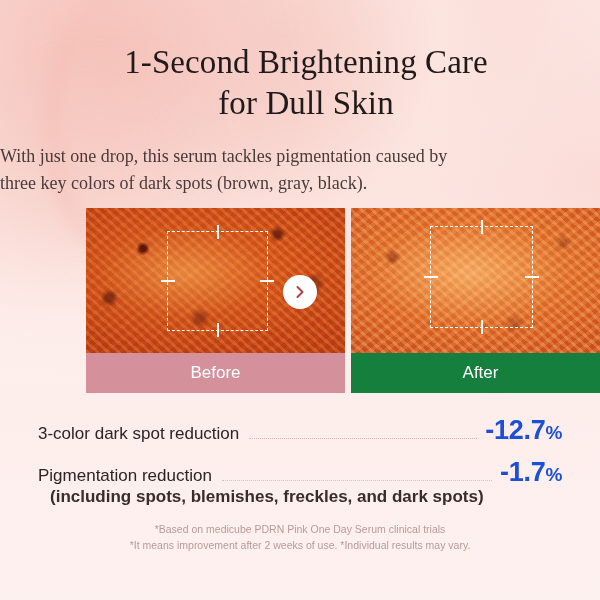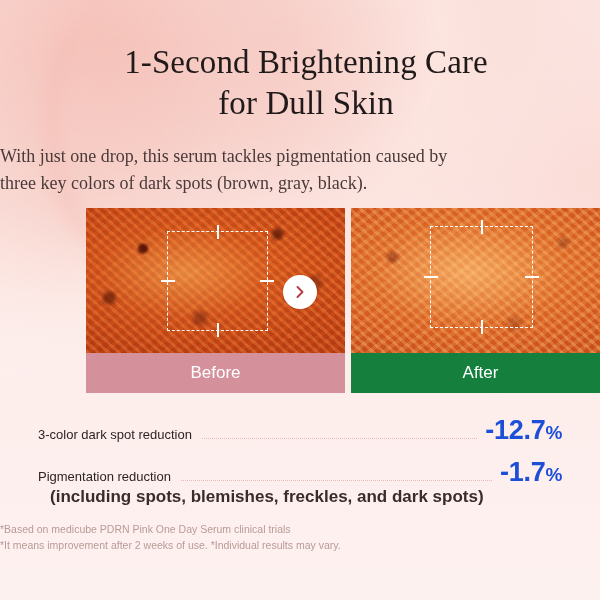--- a/index.html
+++ b/index.html
@@ -201,21 +201,21 @@
     right: 38px;
     top: 415px;
   }
   .result-row {
     position: relative;
     display: flex;
     align-items: baseline;
     height: 34px;
   }
   .result-label {
-    font-size: 13px;
+    font-size: 17px;
     color: #2e2424;
     white-space: nowrap;
   }
   .leader {
     flex: 1 1 auto;
     margin: 0 8px 5px 10px;
     height: 1px;
     border-bottom: 1px dotted #eab9b6;
   }
   .result-value {
@@ -236,20 +236,21 @@
     font-weight: bold;
     margin-left: 12px;
   }
   .row-gap { height: 8px; }
 
   
   .footnotes {
     position: absolute;
     left: 0; right: 0;
     top: 521px;
+    text-align: center;
     font-size: 10.5px;
     line-height: 16px;
     color: #b99a98;
   }
 </style>
 </head>
 <body>
 
 <div id="ad">
 

